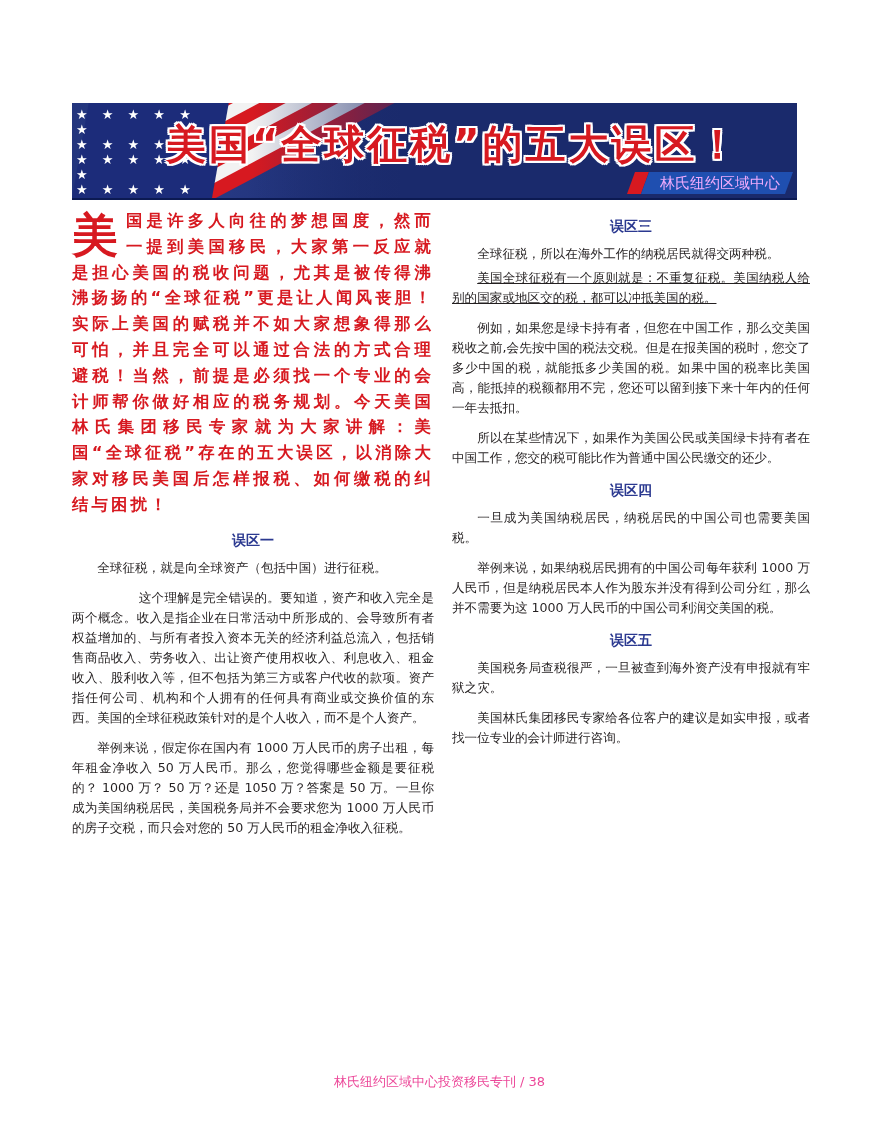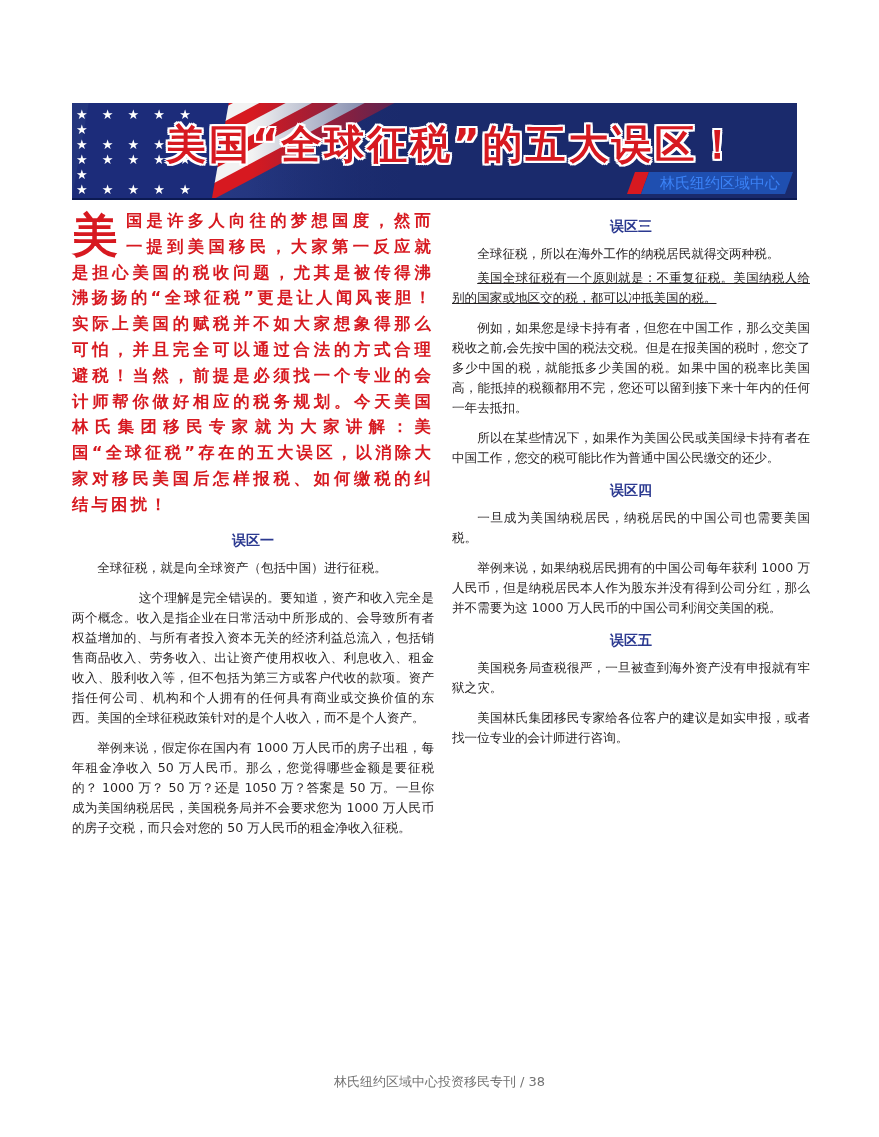--- a/index.html
+++ b/index.html
@@ -24,39 +24,39 @@
           font-family: "DejaVu Sans", sans-serif; font-weight: bold; font-size: 40px;
           letter-spacing: 3px; color: #d71920;
           text-shadow: -2px -2px 0 #fff, 2px -2px 0 #fff, -2px 2px 0 #fff, 2px 2px 0 #fff,
                        0 2px 0 #fff, 0 -2px 0 #fff, 2px 0 0 #fff, -2px 0 0 #fff; }
   .tag { position: absolute; right: 6px; bottom: 4px; height: 22px; width: 160px; }
   .tag .red { position: absolute; left: 0; top: 0; width: 14px; height: 22px; background: #d71920;
           transform: skewX(-20deg); }
   .tag .blue { position: absolute; left: 14px; top: 0; width: 144px; height: 22px; background: #1f4fb0;
           transform: skewX(-20deg); }
   .tag .label { position: absolute; left: 22px; top: 1px; width: 134px; text-align: center;
-          color: #3b82f6; font-size: 15px; line-height: 20px; white-space: nowrap; }
+          color: #f0abfc; font-size: 15px; line-height: 20px; white-space: nowrap; }
 
   
   .col { position: absolute; top: 208px; }
   .col-left { left: 72px; width: 362px; }
   .col-right { left: 452px; width: 358px; }
 
   .lead { color: #d71920; font-size: 16.4px; line-height: 25.8px; letter-spacing: 3.1px;
           font-weight: bold; margin: 0; text-align: justify; }
   .dropcap { float: left; font-size: 46px; line-height: 46px; color: #d71920; font-weight: bold;
           margin: 4px 8px 0 0; letter-spacing: 0; }
 
   .sec-title { color: #2b3990; font-size: 14px; text-align: center; margin: 8px; line-height: 20px; }
   p.body { font-size: 12.6px; line-height: 20px; margin: 0; text-align: justify; }
   p.indent { text-indent: 2em; }
   p.indent4 { text-indent: 5.3em; }
 
   .footer { position: absolute; left: 0; top: 1073px; width: 879px; text-align: center;
-          font-size: 13px; color: #737373; }
+          font-size: 13px; color: #ec4899; }
 </style>
 </head>
 <body>
 
 <div class="banner">
   <div class="flag">
     <div class="stripe" style="top:30px;background:#d71920;"></div>
     <div class="stripe" style="top:44px;background:#f2f2f2;"></div>
     <div class="stripe" style="top:58px;background:#d71920;"></div>
     <div class="stripe" style="top:72px;background:#f2f2f2;"></div>

